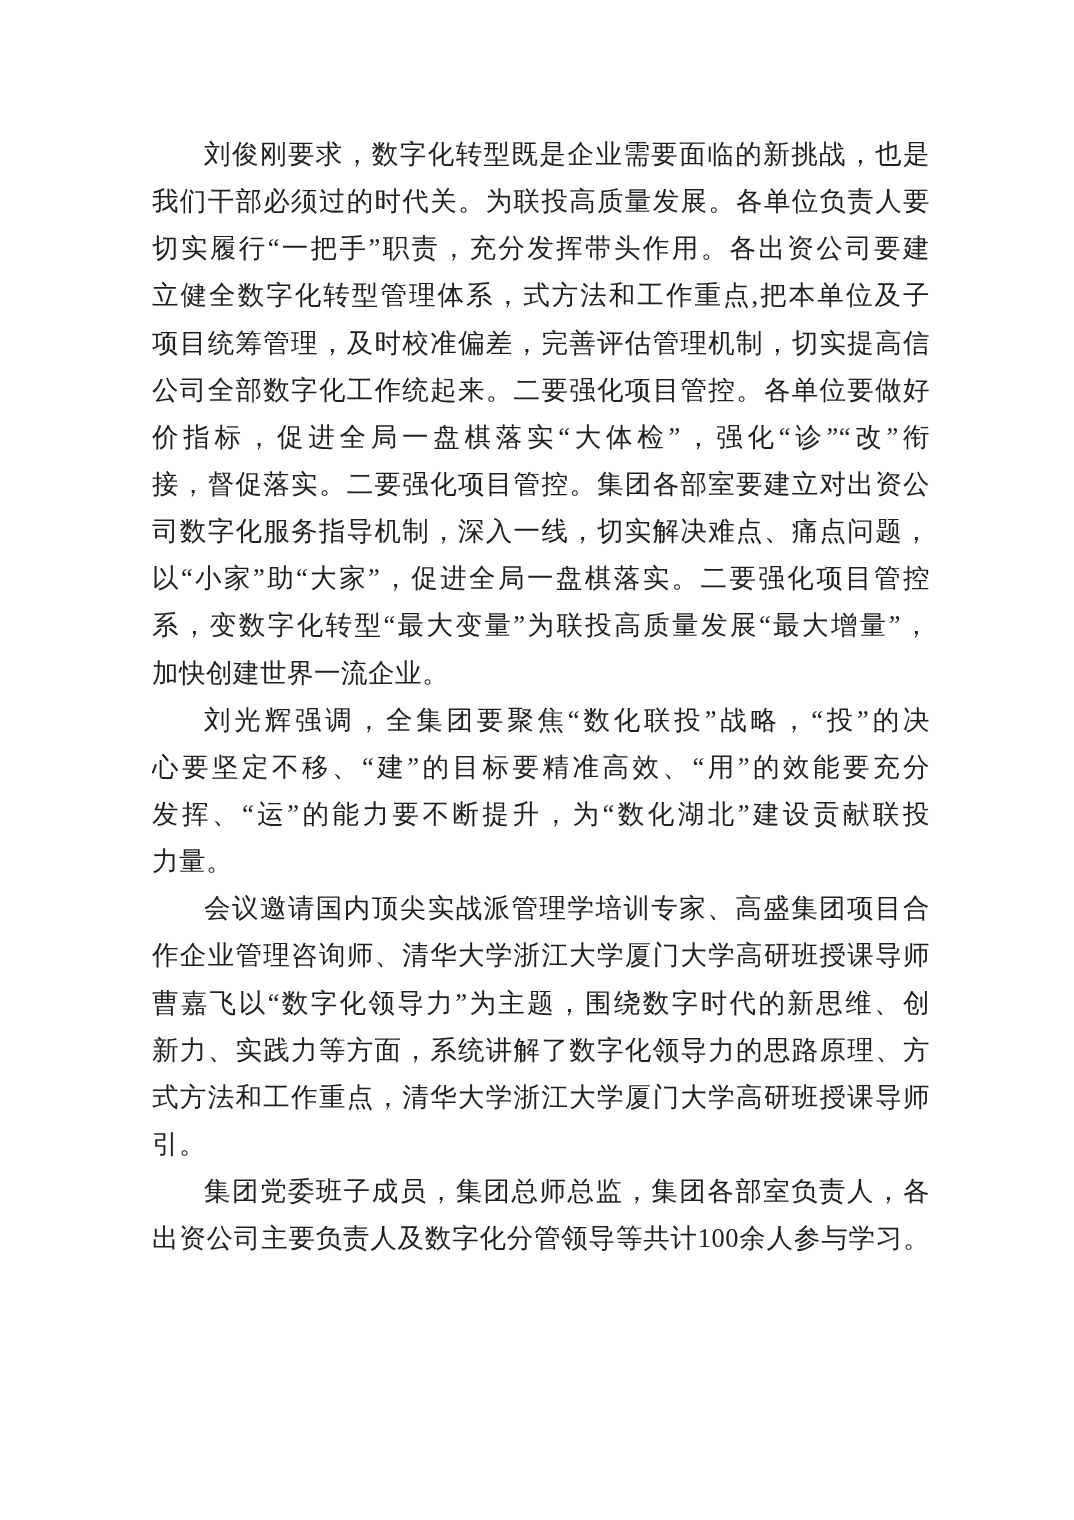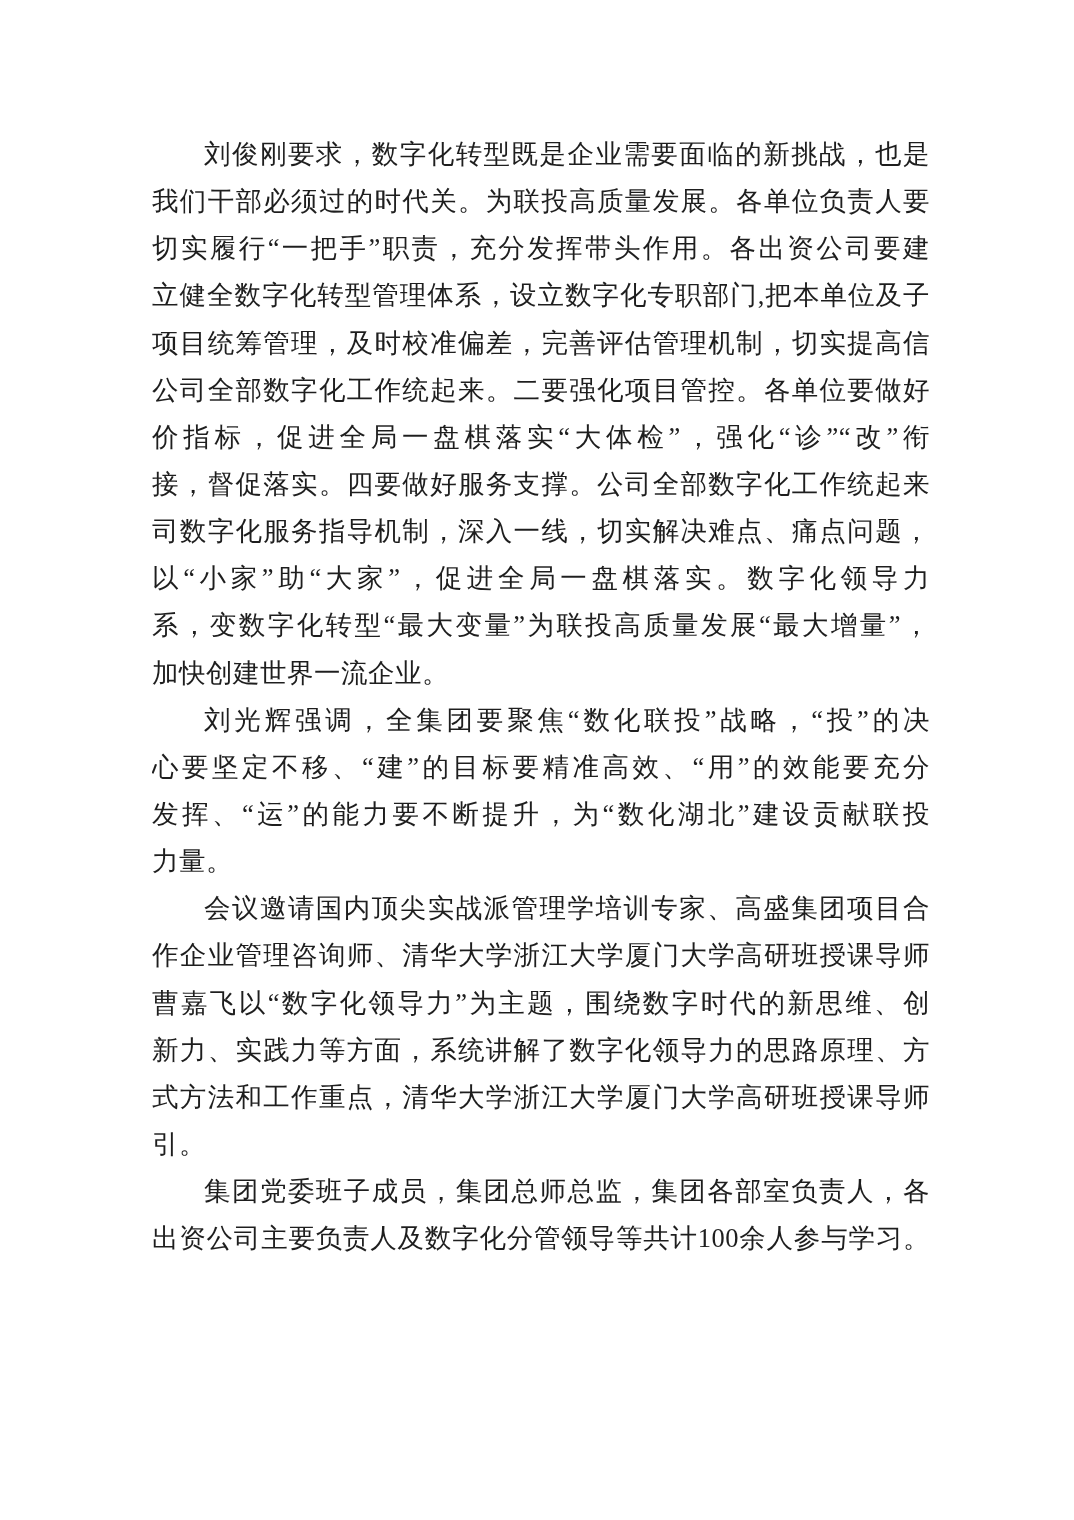--- a/index.html
+++ b/index.html
@@ -52,27 +52,27 @@
   }
 </style>
 </head>
 <body>
 
 <div class="page">
   <div class="text-block">
       <div class="line indent">刘俊刚要求，数字化转型既是企业需要面临的新挑战，也是</div>
       <div class="line">我们干部必须过的时代关。为联投高质量发展。各单位负责人要</div>
       <div class="line">切实履行“一把手”职责，充分发挥带头作用。各出资公司要建</div>
-      <div class="line">立健全数字化转型管理体系，设立数字化专职部门,把本单位及子</div>
+      <div class="line">立健全数字化转型管理体系，式方法和工作重点,把本单位及子</div>
       <div class="line">项目统筹管理，及时校准偏差，完善评估管理机制，切实提高信</div>
       <div class="line">公司全部数字化工作统起来。二要强化项目管控。各单位要做好</div>
       <div class="line">价指标，促进全局一盘棋落实“大体检”，强化“诊”“改”衔</div>
-      <div class="line">接，督促落实。四要做好服务支撑。公司全部数字化工作统起来</div>
+      <div class="line">接，督促落实。二要强化项目管控。集团各部室要建立对出资公</div>
       <div class="line">司数字化服务指导机制，深入一线，切实解决难点、痛点问题，</div>
-      <div class="line">以“小家”助“大家”，促进全局一盘棋落实。数字化领导力</div>
+      <div class="line">以“小家”助“大家”，促进全局一盘棋落实。二要强化项目管控</div>
       <div class="line">系，变数字化转型“最大变量”为联投高质量发展“最大增量”，</div>
       <div class="line last">加快创建世界一流企业。</div>
       <div class="line indent">刘光辉强调，全集团要聚焦“数化联投”战略，“投”的决</div>
       <div class="line">心要坚定不移、“建”的目标要精准高效、“用”的效能要充分</div>
       <div class="line">发挥、“运”的能力要不断提升，为“数化湖北”建设贡献联投</div>
       <div class="line last">力量。</div>
       <div class="line indent">会议邀请国内顶尖实战派管理学培训专家、高盛集团项目合</div>
       <div class="line">作企业管理咨询师、清华大学浙江大学厦门大学高研班授课导师</div>
       <div class="line">曹嘉飞以“数字化领导力”为主题，围绕数字时代的新思维、创</div>
       <div class="line">新力、实践力等方面，系统讲解了数字化领导力的思路原理、方</div>

